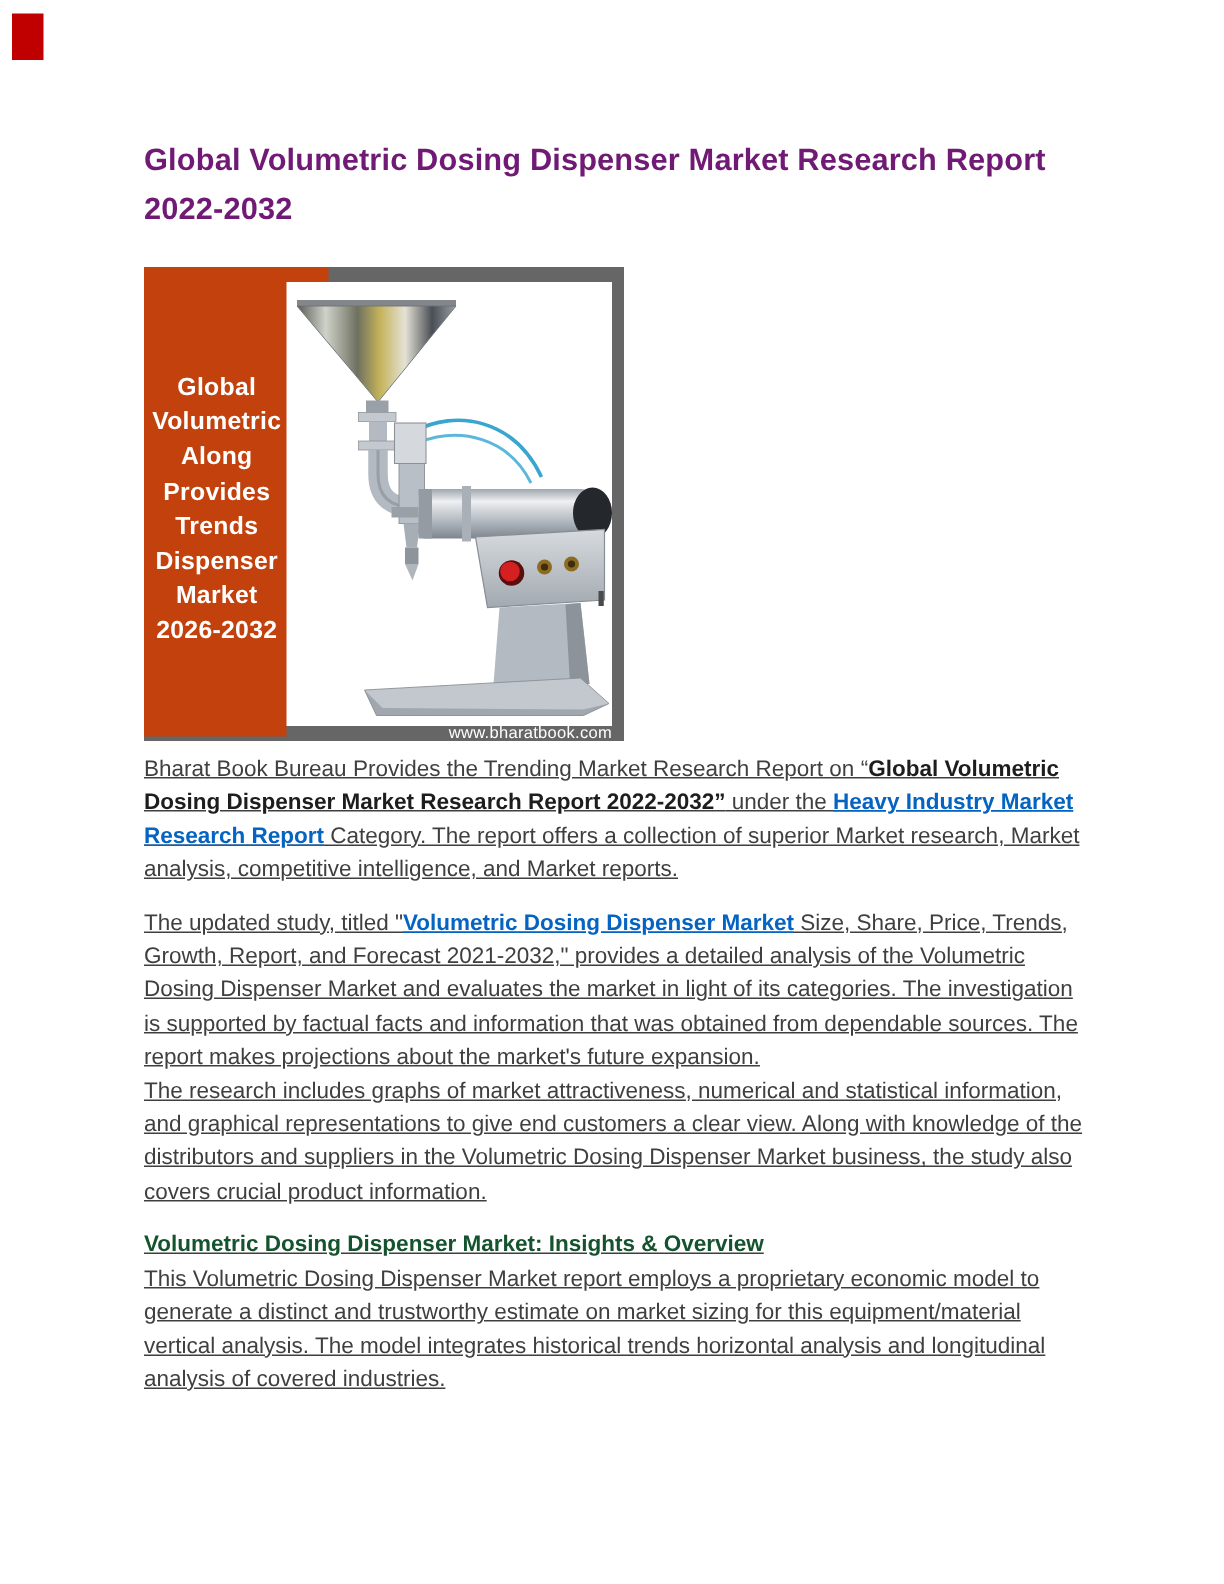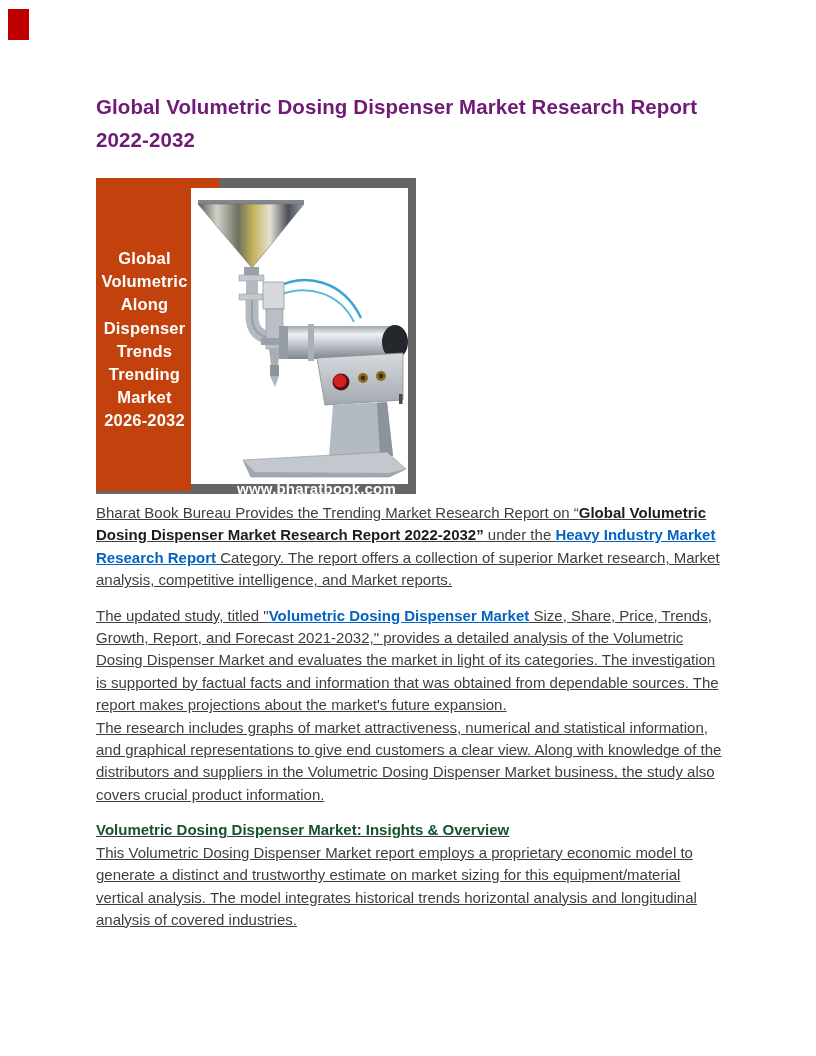--- a/index.html
+++ b/index.html
@@ -18,21 +18,21 @@
   
   .hero{position:relative;margin-top:22px;width:320px;height:316px;background:#666666;}
   .hero-panel{position:absolute;left:0;top:0;width:123px;height:313px;background:#c2410c;z-index:1;}
   .panel-lines{width:97px;padding-top:69px;text-align:center;}
   .panel-line{color:#ffffff;font-weight:bold;font-size:16.5px;line-height:23.2px;letter-spacing:.2px;}
   .hero-photo{position:absolute;left:95px;top:10px;width:217px;height:296px;background:#ffffff;z-index:2;overflow:hidden;}
   .hero-bar{
     position:absolute;left:95px;top:306px;width:225px;height:10px;background:#666666;z-index:3;
     display:flex;justify-content:flex-end;align-items:center;padding:0;box-sizing:border-box;
   }
-  .hero-bar span{color:#ffffff;font-size:15px;font-weight:bold;line-height:10px;padding-right:20px;letter-spacing:.2px;}
+  .hero-bar span{color:#ffffff;font-size:11px;font-weight:normal;line-height:10px;padding-right:8px;letter-spacing:.2px;}
   
   .paras{margin-top:8px;width:632px;}
   .para{font-size:15px;line-height:22.4px;color:#3f3f3f;margin:0 0 13px 0;text-decoration:underline;}
   .para.joined{margin-bottom:0;}
   .para b, .para .brun{font-weight:bold;color:#1d1d1d;}
   .hblock{margin-top:13px;}
   .hblock .heading{font-size:15px;line-height:22.4px;font-weight:bold;color:#14532d;}
   a.doclink{color:#0563c1;font-weight:bold;text-decoration:underline;cursor:pointer;}
 </style>
 </head>
@@ -43,23 +43,23 @@
 <div class="content">
 
   <h1 class="doc-title">Global Volumetric Dosing Dispenser Market Research Report 2022-2032</h1>
 
   <div class="hero">
     <div class="hero-panel">
       <div class="panel-lines" id="panel-lines">
           <div class="panel-line">Global</div>
           <div class="panel-line">Volumetric</div>
           <div class="panel-line">Along</div>
+          <div class="panel-line">Provides</div>
+          <div class="panel-line">Trends</div>
           <div class="panel-line">Dispenser</div>
-          <div class="panel-line">Trends</div>
-          <div class="panel-line">Trending</div>
           <div class="panel-line">Market</div>
           <div class="panel-line">2026-2032</div>
         </div>
     </div>
     <div class="hero-photo">
       <svg width="217" height="296" viewBox="0 0 217 296">
         <defs>
           <linearGradient id="coneg" x1="0" y1="0" x2="1" y2="0">
             <stop offset="0" stop-color="#585c52"></stop>
             <stop offset="0.18" stop-color="#cfd2c9"></stop>

